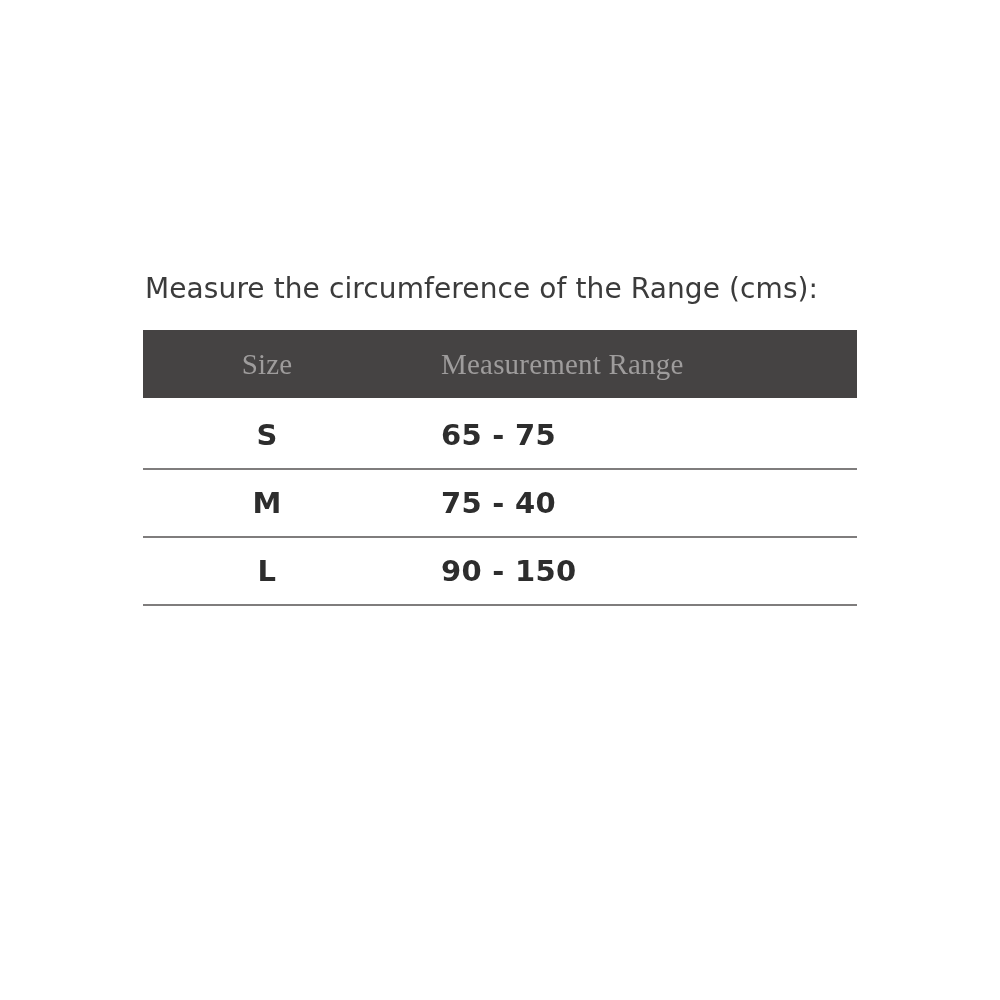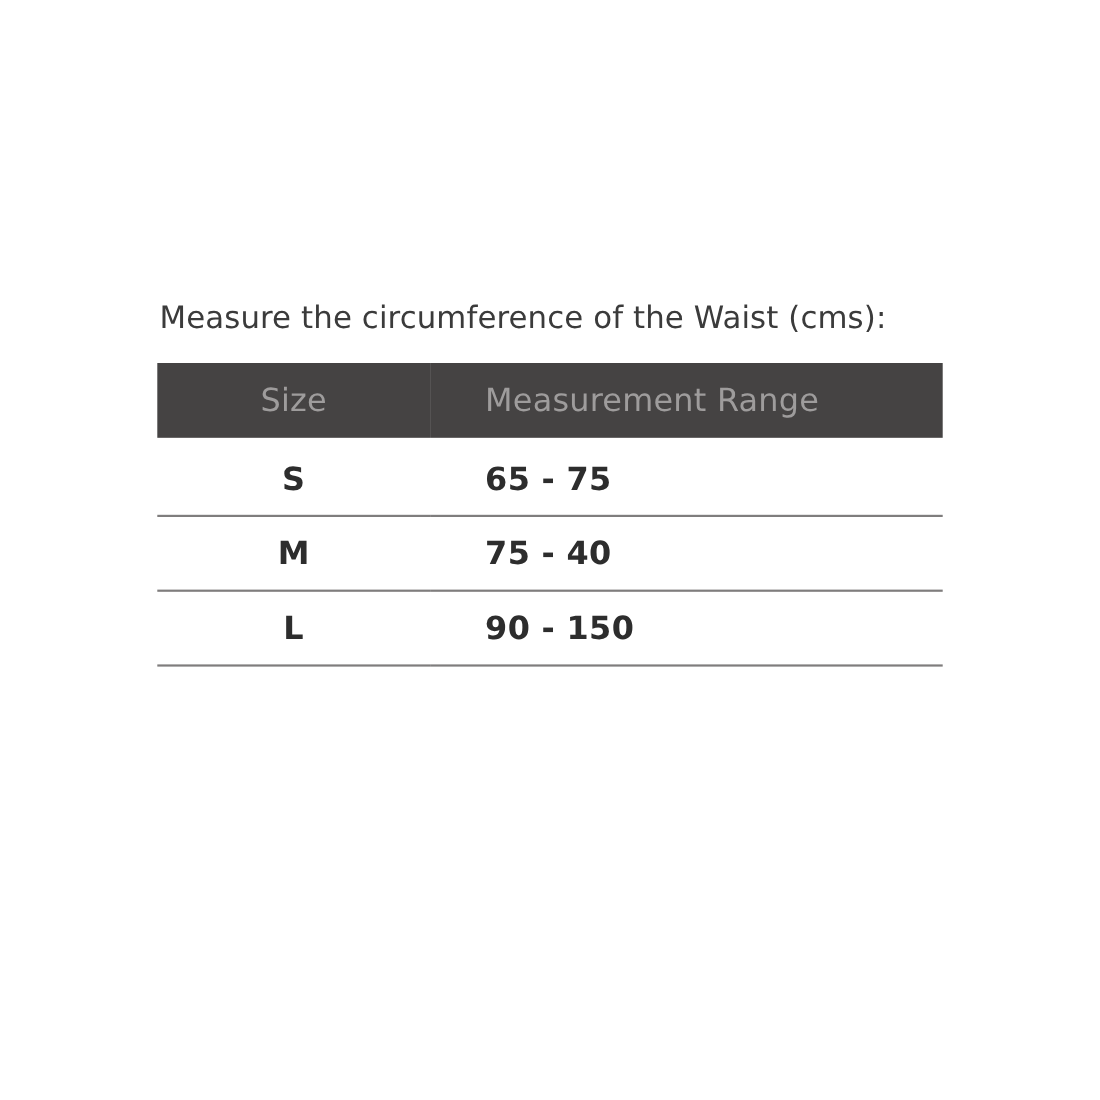--- a/index.html
+++ b/index.html
@@ -47,20 +47,21 @@
 
   table.size-table thead th {
     background: #454343;
     color: #9e9c9c;
     font-size: 29px;
     font-weight: 400;
     height: 68px;
     padding: 0;
     text-align: center;
     letter-spacing: 0.2px;
+    font-family: Liberation Serif, serif;
   }
 
   table.size-table thead th.th-size {
     text-align: center;
   }
 
   table.size-table thead th.th-range {
     text-align: left;
     padding-left: 50px;
   }
@@ -88,21 +89,21 @@
     padding-top: 4px;
   }
 </style>
 </head>
 <body>
 
 <div id="page">
 
   <div id="size-chart">
 
-    <p class="chart-caption">Measure the circumference of the Waist (cms):</p>
+    <p class="chart-caption">Measure the circumference of the Range (cms):</p>
 
     <table class="size-table">
       <colgroup>
         <col class="col-size">
         <col class="col-range">
       </colgroup>
       <thead>
         <tr>
           <th class="th-size">Size</th>
           <th class="th-range">Measurement Range</th>

